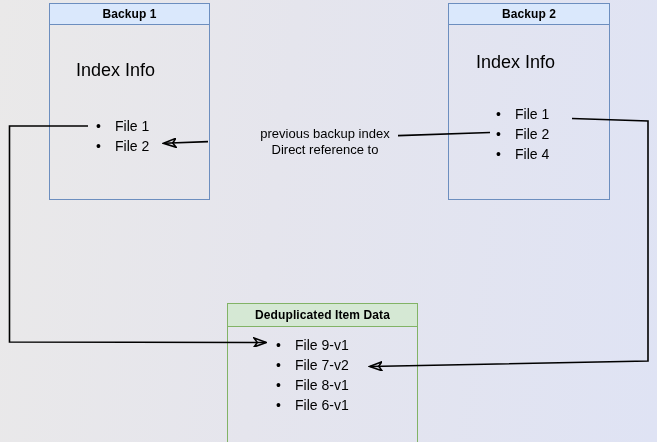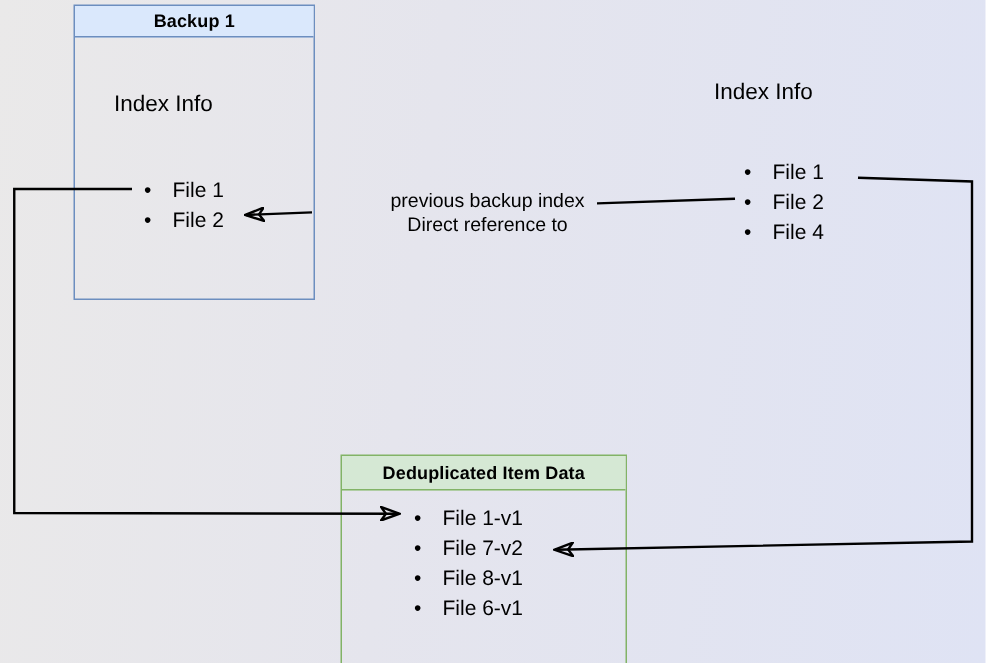--- a/index.html
+++ b/index.html
@@ -21,21 +21,21 @@
     display:flex; align-items:center; justify-content:center;
     letter-spacing:0.1px;
   }
   .blue  .box-header { background:#dae8fc; border-color:#6c8ebf; height:21px; }
   .green .box-header { background:#d5e8d4; border-color:#82b366; height:23px; }
 
   #backup1-box { left:49px;  top:3px;   width:161px; height:197px; }
   #backup2-box { left:448px; top:3px;   width:162px; height:197px; }
   #dedup-box   { left:227px; top:280px; width:191px; height:156px;margin-top:23px; }
 
-  .subtitle { position:absolute; font-size:15px; line-height:18px; }
+  .subtitle { position:absolute; font-size:18px; line-height:18px; }
   #backup1-subtitle { left:76px;  top:61px; }
   #backup2-subtitle { left:476px; top:53px; }
 
   ul.filelist { position:absolute; margin:0; padding:0; list-style:none; font-size:14px; line-height:20px; }
   ul.filelist li { display:flex; align-items:baseline; }
   ul.filelist .dot { width:19px; flex:0 0 19px; }
 
   #backup1-list { left:96px;  top:116px; }
   #backup2-list { left:496px; top:104px; }
   #dedup-list   { left:276px; top:335px; }
@@ -61,20 +61,23 @@
     <li>
         <span class="dot">•</span>
         <span>File 1</span>
       </li>
     <li>
         <span class="dot">•</span>
         <span>File 2</span>
       </li>
   </ul>
 
+  <div class="box blue" id="backup2-box">
+    <div class="box-header">Backup 2</div>
+  </div>
   <div class="subtitle" id="backup2-subtitle">Index Info</div>
   <ul class="filelist" id="backup2-list">
     <li>
         <span class="dot">•</span>
         <span>File 1</span>
       </li>
     <li>
         <span class="dot">•</span>
         <span>File 2</span>
       </li>
@@ -83,21 +86,21 @@
         <span>File 4</span>
       </li>
   </ul>
 
   <div class="box green" id="dedup-box">
     <div class="box-header">Deduplicated Item Data</div>
   </div>
   <ul class="filelist" id="dedup-list">
     <li>
         <span class="dot">•</span>
-        <span>File 1-v1</span>
+        <span>File 9-v1</span>
       </li>
     <li>
         <span class="dot">•</span>
         <span>File 7-v2</span>
       </li>
     <li>
         <span class="dot">•</span>
         <span>File 8-v1</span>
       </li>
     <li>

